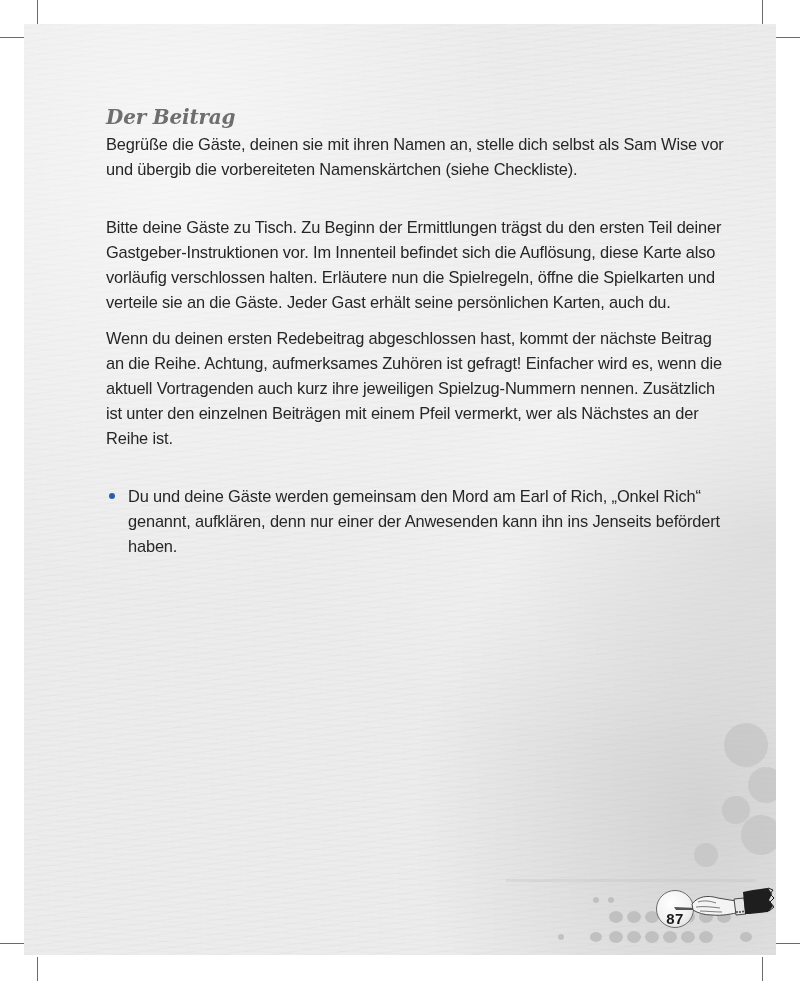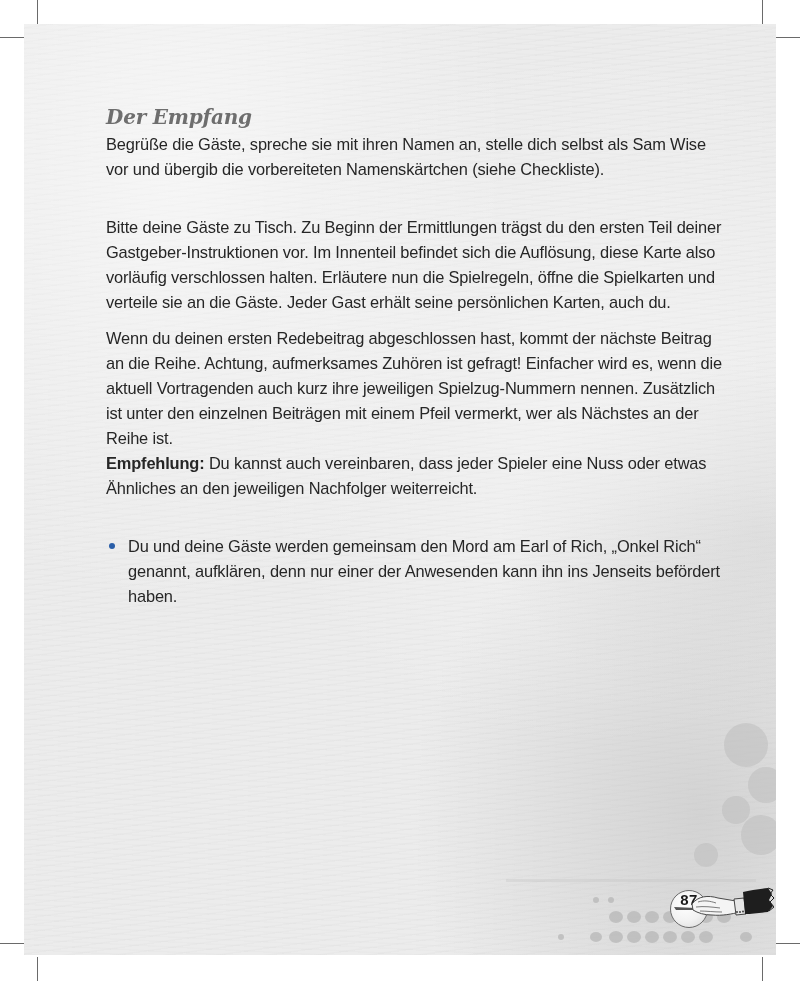--- a/index.html
+++ b/index.html
@@ -94,29 +94,29 @@
       left: 3px;
       top: 9px;
       width: 6px;
       height: 6px;
       border-radius: 50%;
       background: #2a5ea8;
     }
 
     .page-number-badge {
       position: absolute;
-      left: 646px;
+      left: 632px;
       top: 866px;
       width: 38px;
       height: 38px;
       border-radius: 50%;
       border: 1.5px solid #6b6b6b;
       background: radial-gradient(circle at 40% 35%, #ffffff 0%, #f2f2f2 55%, #d8d8d8 100%);
       display: flex;
-      align-items: flex-start;
+      align-items: flex-end;
       justify-content: center;
       box-sizing: border-box;
     }
     .page-number {
       font-family: "Liberation Sans", sans-serif;
       font-weight: bold;
       font-size: 15px;
       color: #1a1a1a;
       letter-spacing: 0.3px;
     }
@@ -169,28 +169,27 @@
       <ellipse cx="300" cy="222" rx="6" ry="5"></ellipse>
       <ellipse cx="115" cy="222" rx="3" ry="3"></ellipse>
       <ellipse cx="150" cy="185" rx="3" ry="3"></ellipse>
       <ellipse cx="165" cy="185" rx="3" ry="3"></ellipse>
     </g>
   </svg>
 
   <div class="content">
 
     <section class="section">
-      <h2 class="heading">Der Empfang</h2>
-      <p class="para">Begrüße die Gäste, spreche sie mit ihren Namen an, stelle dich selbst als Sam Wise vor und übergib die vorbereiteten Namenskärtchen (siehe Checkliste).</p>
+      <h2 class="heading">Der Beitrag</h2>
+      <p class="para">Begrüße die Gäste, deinen sie mit ihren Namen an, stelle dich selbst als Sam Wise vor und übergib die vorbereiteten Namenskärtchen (siehe Checkliste).</p>
     </section>
 
     <section class="section sec2">
       <p class="para">Bitte deine Gäste zu Tisch. Zu Beginn der Ermittlungen trägst du den ersten Teil deiner Gastgeber-Instruktionen vor. Im Innenteil befindet sich die Auflösung, diese Karte also vorläufig verschlossen halten. Erläutere nun die Spielregeln, öffne die Spielkarten und verteile sie an die Gäste. Jeder Gast erhält seine persönlichen Karten, auch du.</p>
       <p class="para">Wenn du deinen ersten Redebeitrag abgeschlossen hast, kommt der nächste Beitrag an die Reihe. Achtung, aufmerksames Zuhören ist gefragt! Einfacher wird es, wenn die aktuell Vortragenden auch kurz ihre jeweiligen Spielzug-Nummern nennen. Zusätzlich ist unter den einzelnen Beiträgen mit einem Pfeil vermerkt, wer als Nächstes an der Reihe ist.</p>
-      <p class="para tight"><span class="bold">Empfehlung:</span><span> Du kannst auch vereinbaren, dass jeder Spieler eine Nuss oder etwas Ähnliches an den jeweiligen Nachfolger weiterreicht.</span></p>
     </section>
 
     <section class="section sec3">
       <ul class="bullet-list">
         <li class="bullet-item">
           <span class="bullet-dot"></span>
           <span>Du und deine Gäste werden gemeinsam den Mord am Earl of Rich, „Onkel Rich“ genannt, aufklären, denn nur einer der Anwesenden kann ihn ins Jenseits befördert haben.</span>
         </li>
       </ul>
     </section>

